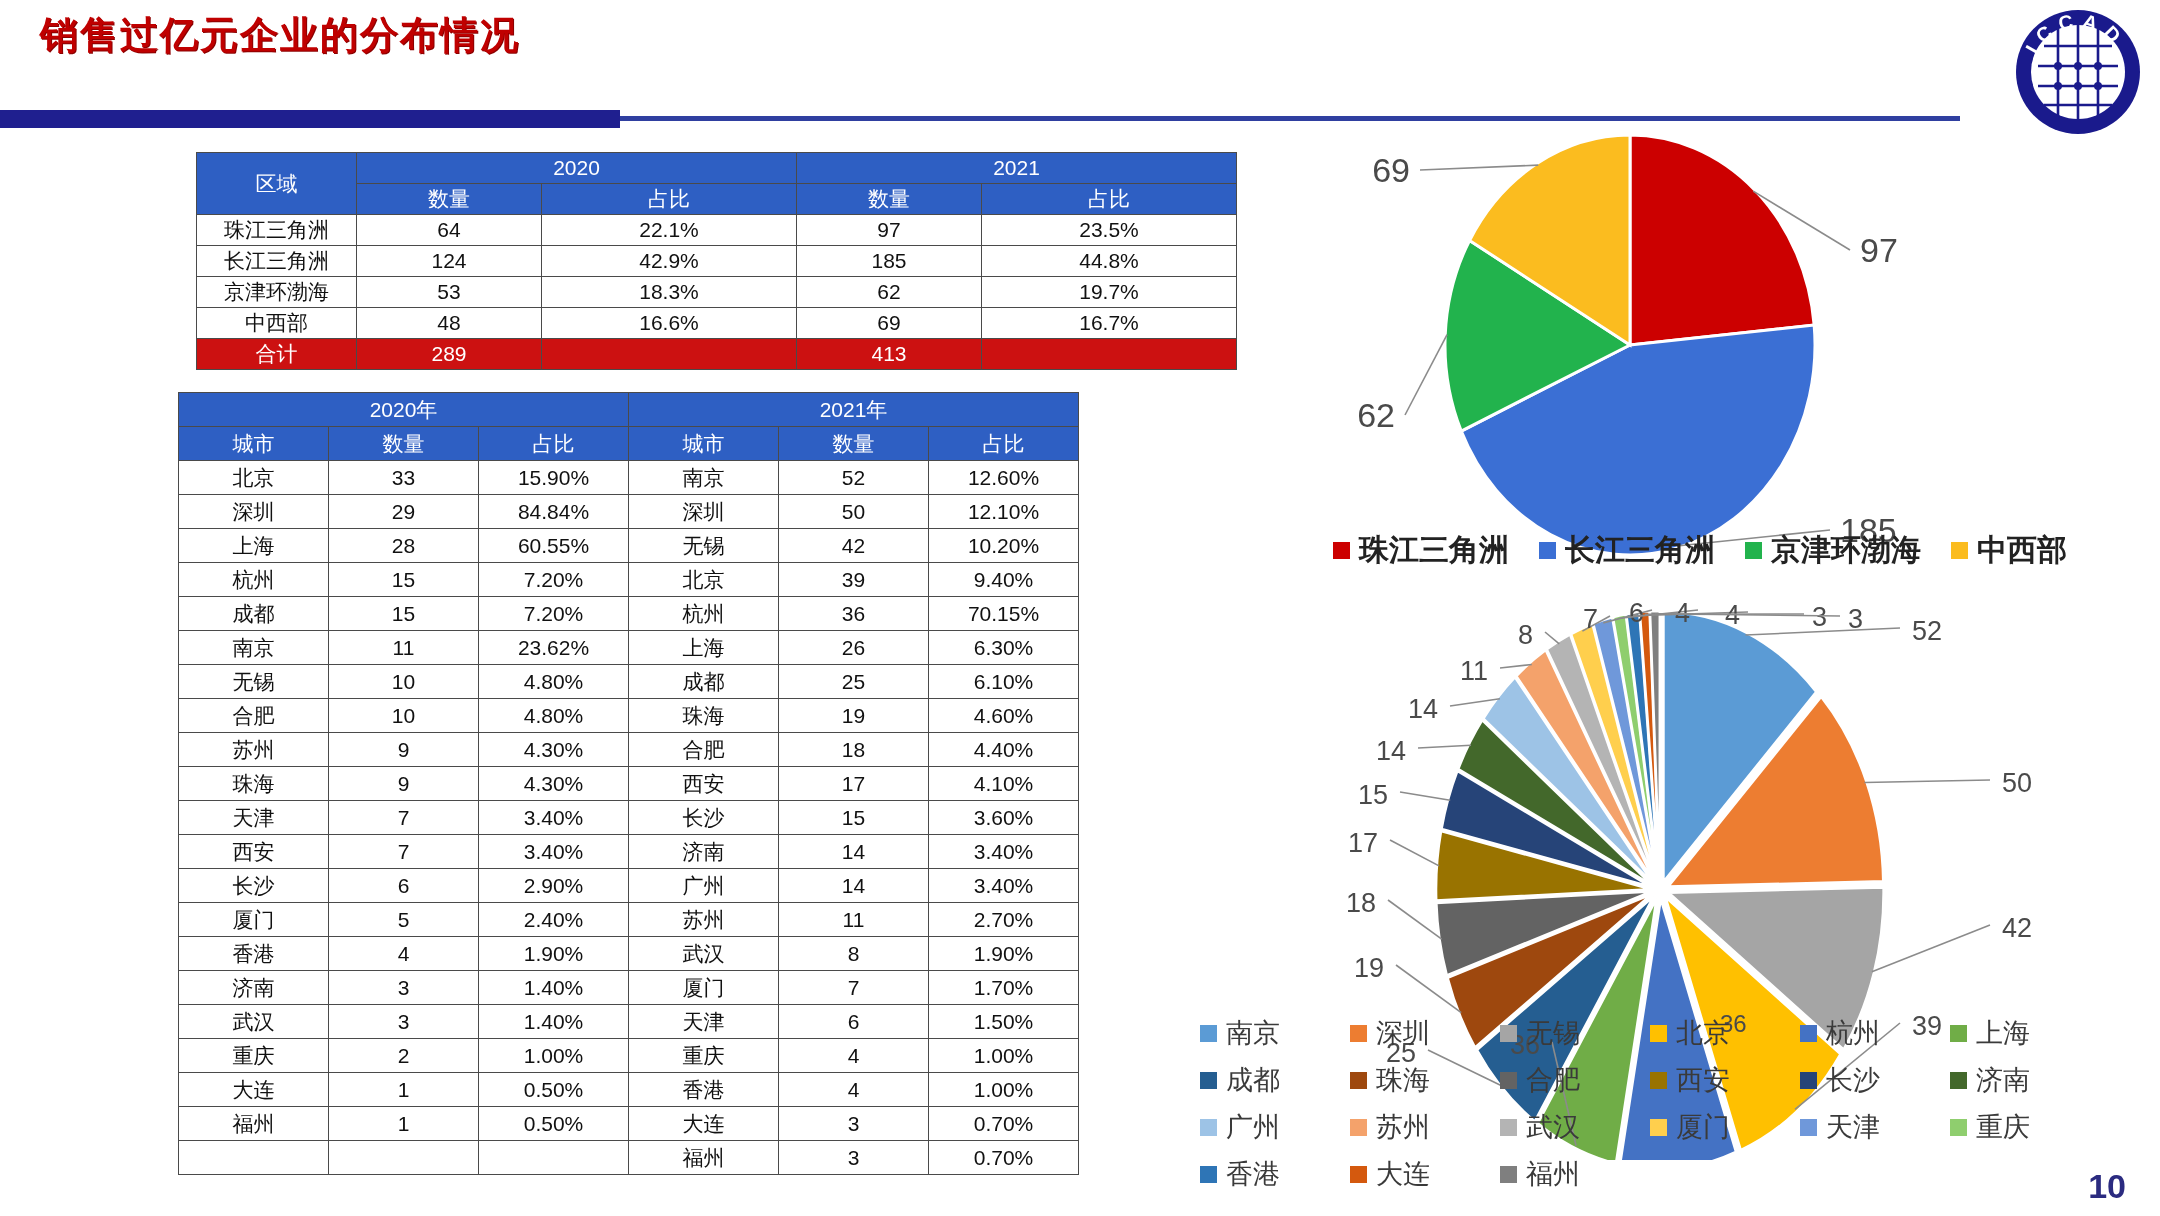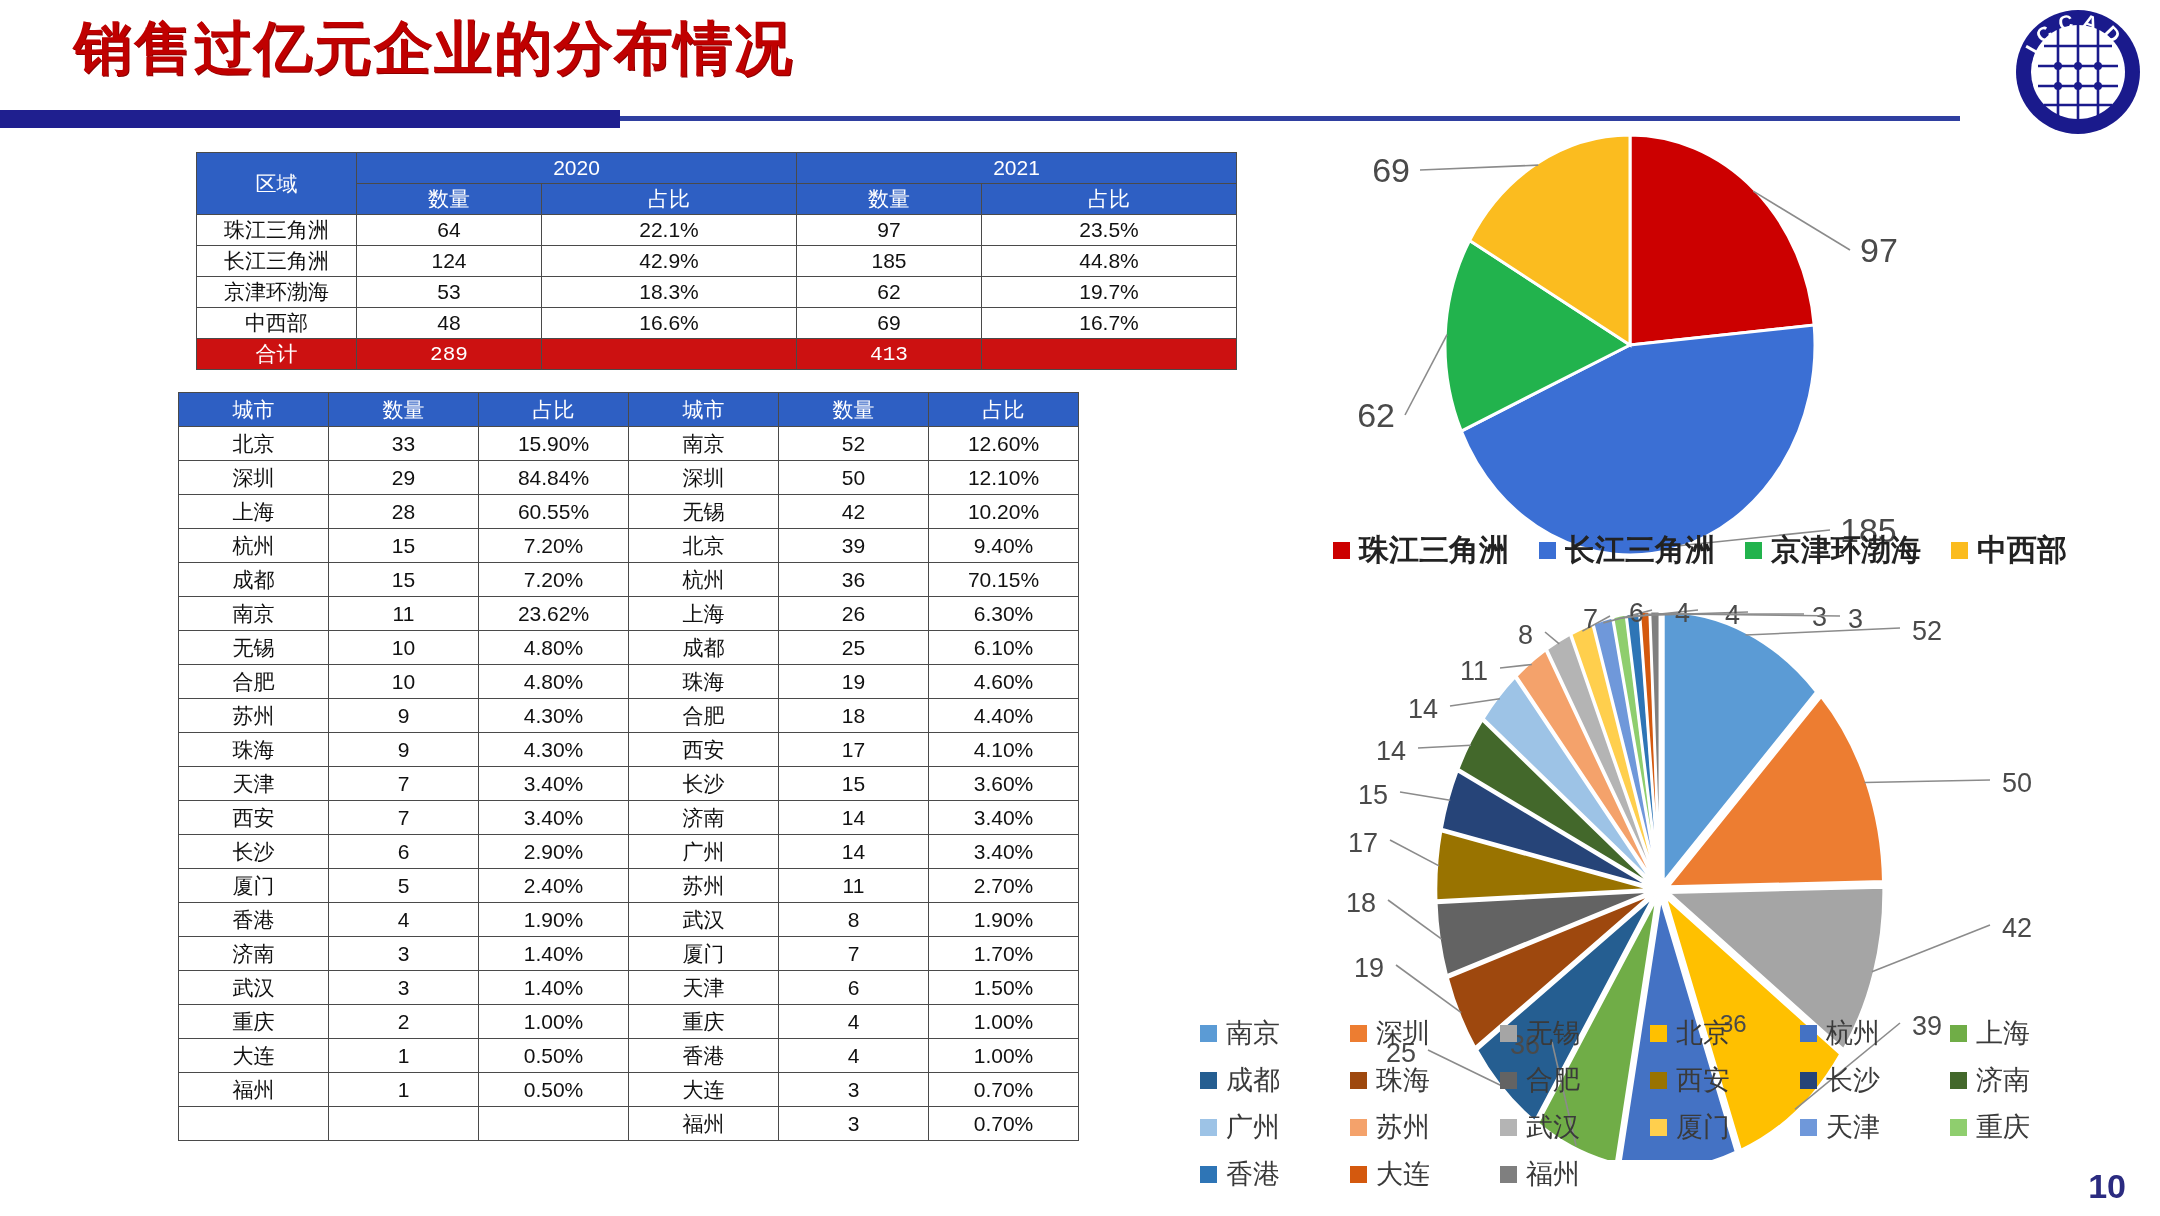--- a/index.html
+++ b/index.html
@@ -7,38 +7,37 @@
     width:2160px;height:1216px;
     background:#ffffff;
     font-family:"Liberation Sans","DejaVu Sans",sans-serif;
     overflow:hidden;position:relative;
   }
   .slide{position:absolute;inset:0;background:#fff;}
 
   
   #slide-title{
     position:absolute;left:40px;top:10px;
-    font-size:58px;font-weight:bold;color:#c00000;
+    font-size:38px;font-weight:bold;color:#c00000;
     letter-spacing:2px;white-space:nowrap;
     text-shadow:1px 1px 0 #8a0000;
-    margin-left:34px;
   }
   #title-bar-thick{position:absolute;left:0;top:110px;width:620px;height:18px;background:#1f1f8f;}
   #title-bar-thin{position:absolute;left:620px;top:116px;width:1340px;height:5px;background:#2f3fa0;}
 
   
   #logo{position:absolute;right:18px;top:8px;width:128px;height:128px;}
 
   
   .tbl{border-collapse:collapse;table-layout:fixed;position:absolute;
        font-size:21px;color:#111;background:#fff;}
   .tbl td,.tbl th{border:1px solid #4a4a4a;text-align:center;
        padding:0;white-space:nowrap;font-weight:normal;}
   .hd{background:#2e5fc3;color:#fff;font-weight:bold;}
-  .sum{background:#cc1111;color:#fff;font-weight:bold;font-family:Liberation Mono, monospace;}
+  .sum{background:#cc1111;color:#fff;font-weight:bold;}
   #table-region{left:196px;top:152px;width:900px;}
   #table-region td,#table-region th{height:30px;}
   #table-city{left:178px;top:392px;width:900px;}
   #table-city td,#table-city th{height:33px;}
 
   
   #chart-region{position:absolute;left:1230px;top:130px;width:920px;height:460px;}
   #chart-city{position:absolute;left:1200px;top:580px;width:960px;height:580px;}
   .legend{display:flex;flex-wrap:wrap;gap:6px 30px;justify-content:center;}
   .lg-item{display:flex;align-items:center;gap:9px;font-size:27px;color:#3a3a3a;}
@@ -153,20 +152,24 @@
   <table class="tbl" id="table-city">
     <colgroup>
         <col style="width:150px">
         <col style="width:150px">
         <col style="width:150px">
         <col style="width:150px">
         <col style="width:150px">
         <col style="width:150px">
       </colgroup>
     <thead>
+      <tr>
+        <th class="hd" colspan="3">2020年</th>
+        <th class="hd" colspan="3">2021年</th>
+      </tr>
       <tr>
         <th class="hd">城市</th>
         <th class="hd">数量</th>
         <th class="hd">占比</th>
         <th class="hd">城市</th>
         <th class="hd">数量</th>
         <th class="hd">占比</th>
       </tr>
     </thead>
     <tbody id="city-body">

